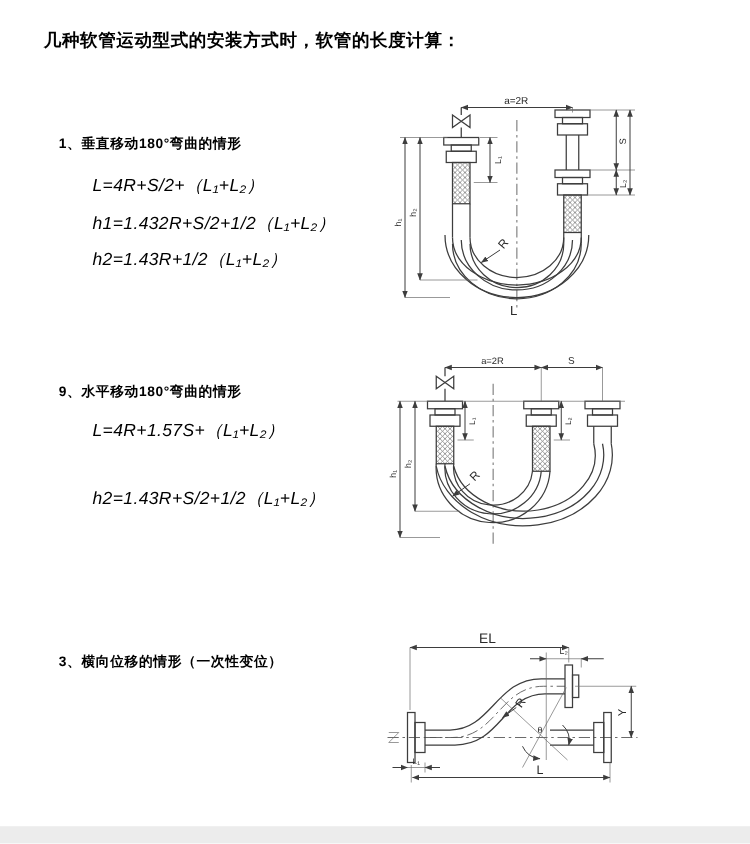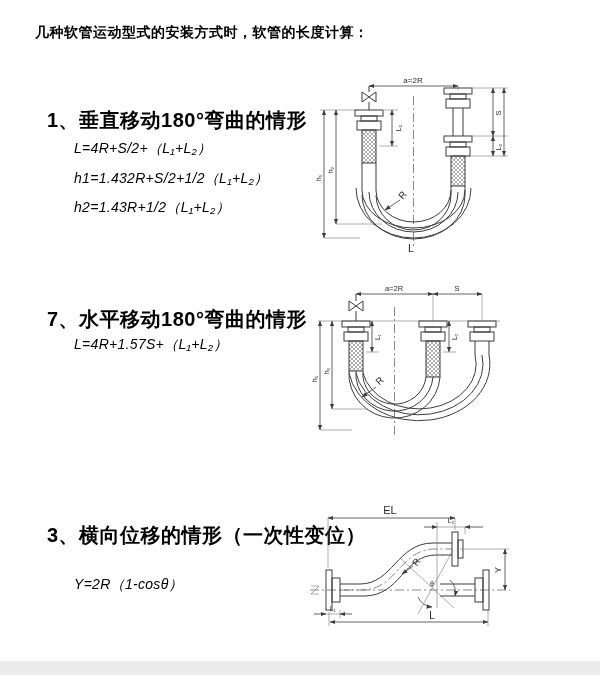--- a/index.html
+++ b/index.html
@@ -1,19 +1,19 @@
 <!DOCTYPE html>
 <html><head>
 <meta charset="utf-8">
 <style>
   html,body{margin:0;padding:0;background:#fff;}
   .page{position:relative;width:600px;height:675px;background:#ffffff;overflow:hidden;
         font-family:"Liberation Sans","DejaVu Sans",sans-serif;color:#000000;padding-left:12px;}
   .doc-title{position:absolute;left:35px;top:24px;font-size:14px;font-weight:bold;letter-spacing:.5px;}
-  .sec-heading{position:absolute;left:47px;font-size:20px;font-weight:bold;letter-spacing:.5px;text-align:right;}
+  .sec-heading{position:absolute;left:47px;font-size:11px;font-weight:bold;letter-spacing:.5px;text-align:right;}
   .formula{position:absolute;left:74px;font-size:14px;letter-spacing:.3px;font-style:italic;}
   svg{position:absolute;overflow:visible;}
   svg text{font-family:"Liberation Sans","DejaVu Sans",sans-serif;fill:#2a2a2a;}
   .geo{stroke:#3d3d3d;stroke-width:1;fill:none;}
   .dim{stroke:#3d3d3d;stroke-width:.8;fill:none;}
   .thin{stroke:#6a6a6a;stroke-width:.55;fill:none;}
   .dashln{stroke:#565656;stroke-width:.7;fill:none;stroke-dasharray:9,3,2,3;}
   .bottom-strip{position:absolute;left:0;top:661px;width:600px;height:14px;background:#ececec;}
 </style>
 </head>
@@ -21,25 +21,25 @@
 
 <div class="page">
 
   <div class="doc-title">几种软管运动型式的安装方式时，软管的长度计算：</div>
 
   <div class="sec-heading" style="top:107px">1、垂直移动180°弯曲的情形</div>
   <div class="formula" style="top:140px">L=4R+S/2+（L₁+L₂）</div>
   <div class="formula" style="top:170px">h1=1.432R+S/2+1/2（L₁+L₂）</div>
   <div class="formula" style="top:199px">h2=1.43R+1/2（L₁+L₂）</div>
 
-  <div class="sec-heading" style="top:306px">7、水平移动180°弯曲的情形</div>
+  <div class="sec-heading" style="top:306px">9、水平移动180°弯曲的情形</div>
   <div class="formula" style="top:336px">L=4R+1.57S+（L₁+L₂）</div>
+  <div class="formula" style="top:390px">h2=1.43R+S/2+1/2（L₁+L₂）</div>
 
   <div class="sec-heading" style="top:522px">3、横向位移的情形（一次性变位）</div>
-  <div class="formula" style="top:576px">Y=2R（1-cosθ）</div>
 
   <svg style="left:312px;top:66px" width="285" height="200" viewBox="0 0 285 200">
     <defs>
       <pattern id="braid1" width="4" height="4" patternUnits="userSpaceOnUse">
         <path d="M0,4 L4,0 M0,0 L4,4" stroke="#7a7a7a" stroke-width="0.6"></path>
       </pattern>
       <marker id="ar1" viewBox="0 0 10 10" refX="8.5" refY="5" markerWidth="8" markerHeight="8" orient="auto-start-reverse">
         <path d="M0,1.5 L9,5 L0,8.5 Z" fill="#3d3d3d"></path>
       </marker>
     </defs>

